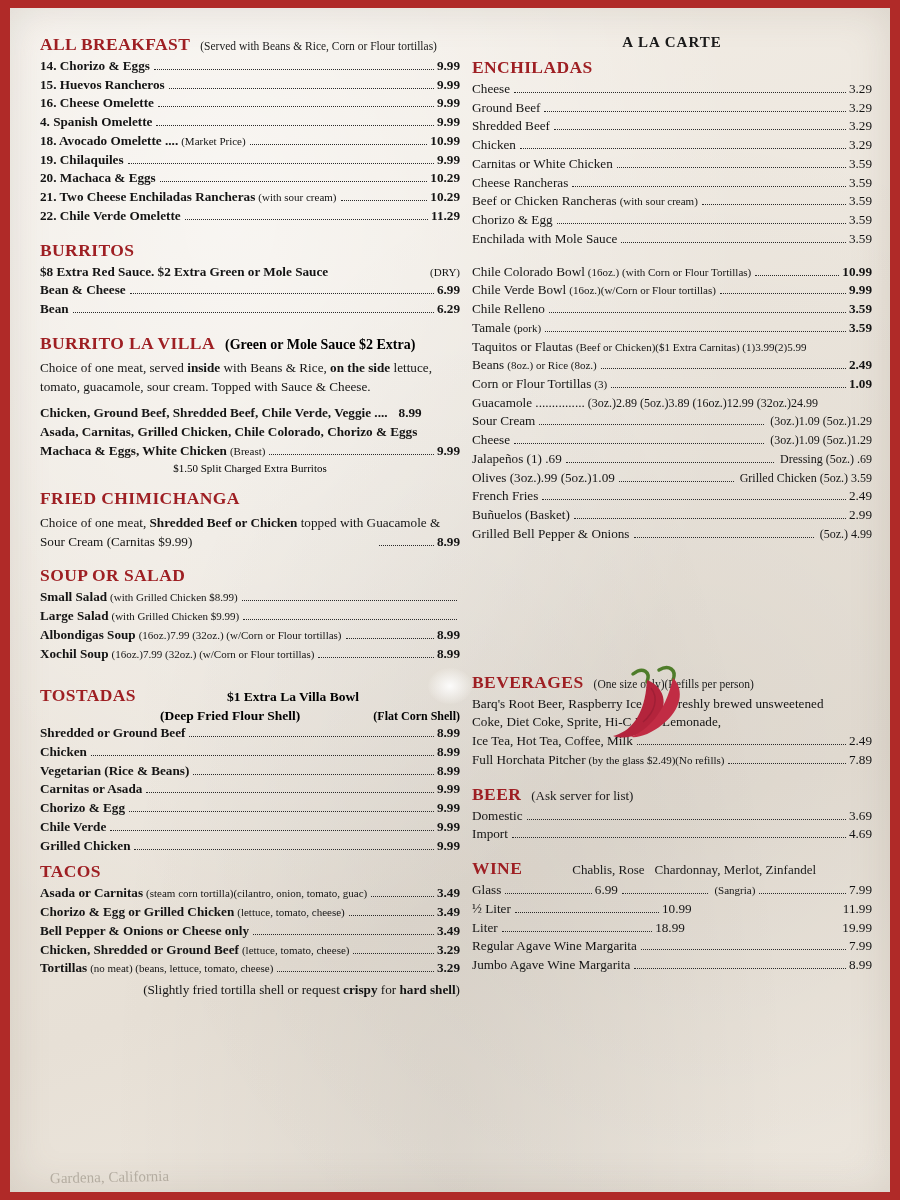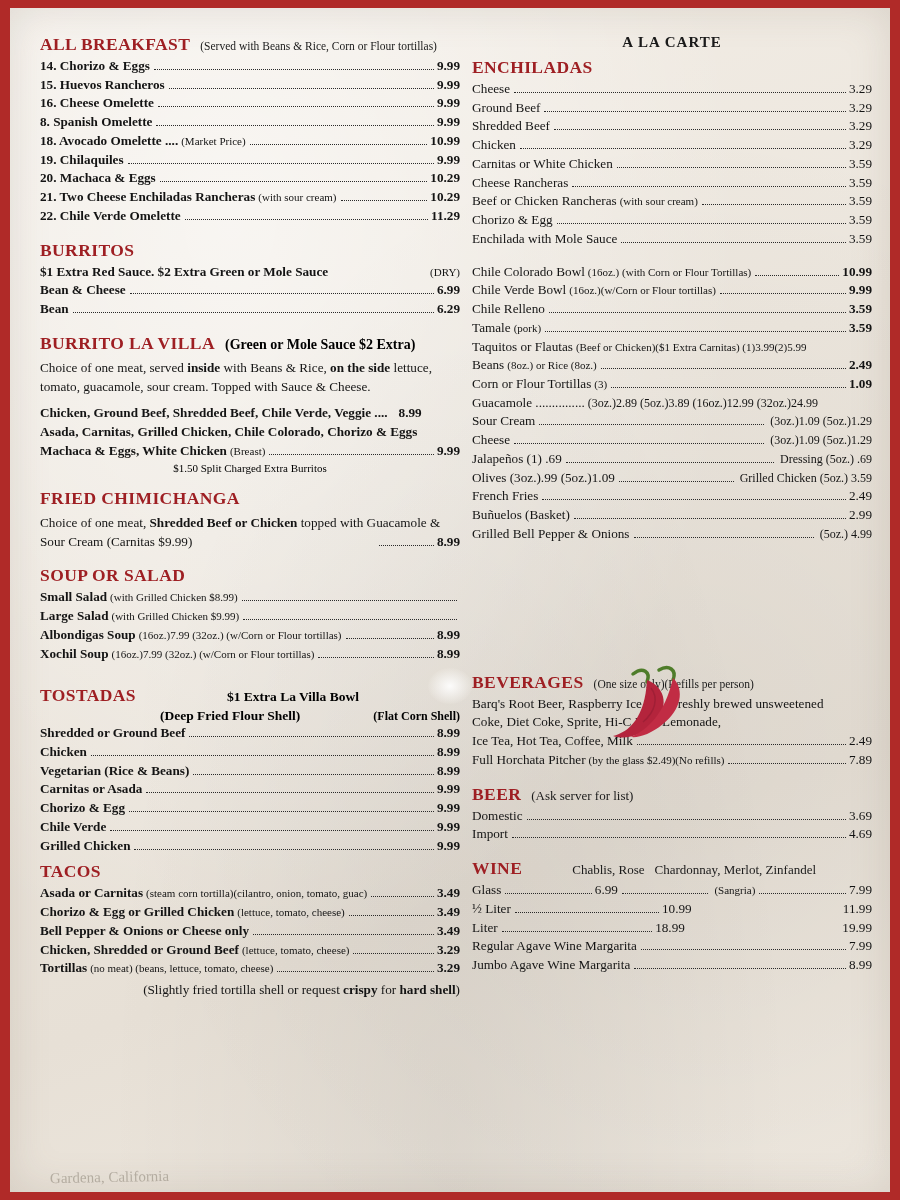--- a/index.html
+++ b/index.html
@@ -110,21 +110,21 @@
             <span class="nm">15. Huevos Rancheros</span>
             <span class="dots"></span>
             <span class="pr">9.99</span>
           </div>
         <div class="row">
             <span class="nm">16. Cheese Omelette</span>
             <span class="dots"></span>
             <span class="pr">9.99</span>
           </div>
         <div class="row">
-            <span class="nm">8. Spanish Omelette</span>
+            <span class="nm">4. Spanish Omelette</span>
             <span class="dots"></span>
             <span class="pr">9.99</span>
           </div>
         <div class="row">
             <span class="nm">18. Avocado Omelette ....</span>
             <span class="sub">(Market Price)</span>
             <span class="dots"></span>
             <span class="pr">10.99</span>
           </div>
         <div class="row">
@@ -147,21 +147,21 @@
             <span class="nm">22. Chile Verde Omelette</span>
             <span class="dots"></span>
             <span class="pr">11.29</span>
           </div>
       </div>
     </div>
 
     <div class="sec-wrap">
       <h2 class="sec">BURRITOS</h2>
       <div class="row">
-        <span class="nm">$1 Extra Red Sauce. $2 Extra Green or Mole Sauce</span>
+        <span class="nm">$8 Extra Red Sauce. $2 Extra Green or Mole Sauce</span>
         <span class="dots" style="border-bottom:none"></span>
         <span class="tiny">(DRY)</span>
       </div>
       <div class="row">
           <span class="nm">Bean &amp; Cheese</span>
           <span class="dots"></span>
           <span class="pr">6.99</span>
         </div>
       <div class="row">
           <span class="nm">Bean</span>

